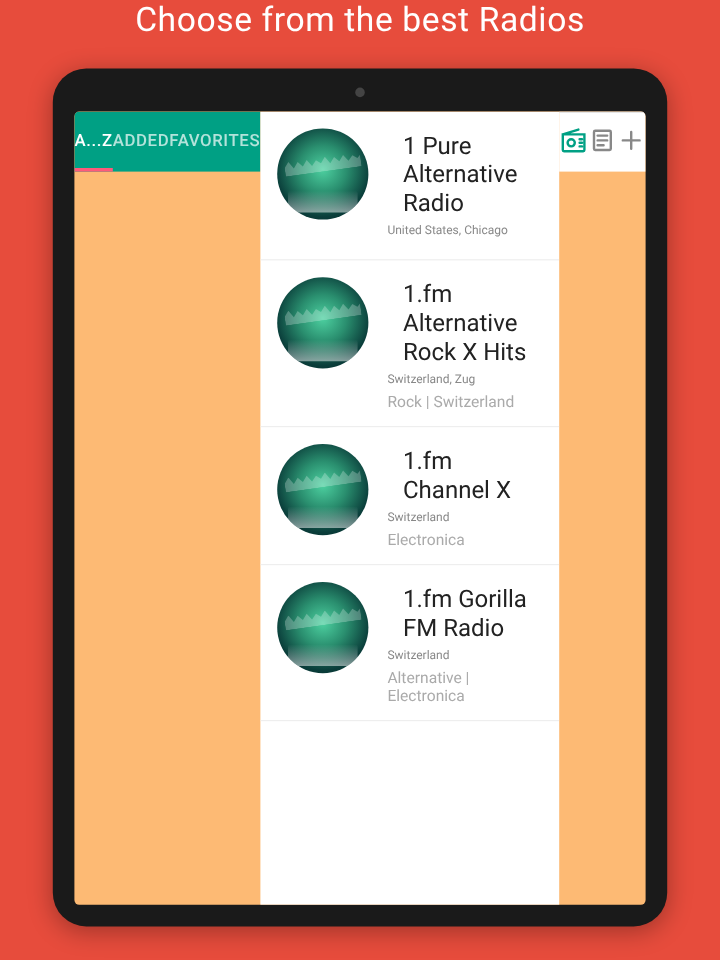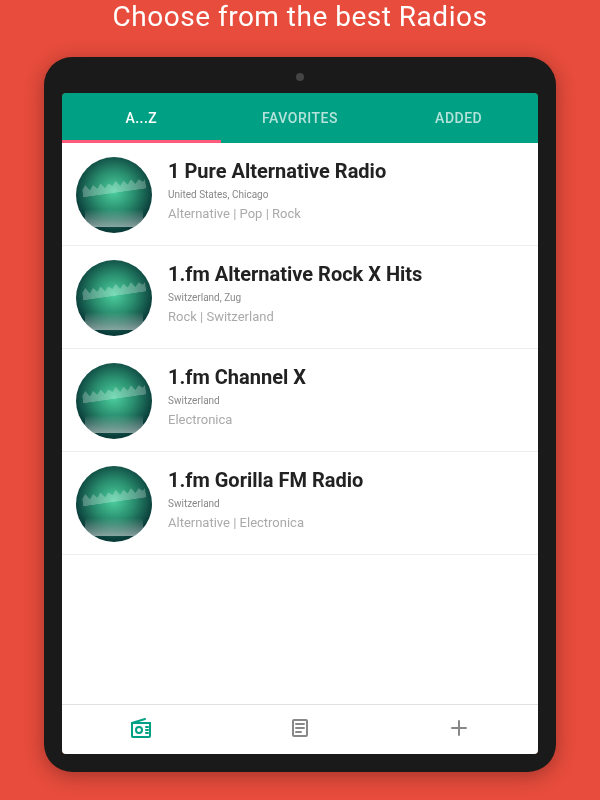--- a/index.html
+++ b/index.html
@@ -22,23 +22,23 @@
   padding: 36px 18px 18px 18px;
   position: relative;
   box-shadow: 0 4px 20px rgba(0,0,0,0.3);
 }
 .camera {
   position: absolute; top: 16px; left: 50%; transform: translateX(-50%);
   width: 8px; height: 8px; background: #444; border-radius: 50%;
 }
 .screen {
   width: 100%; height: 100%;
-  background: #c2410c;
+  background: #fdba74;
   border-radius: 4px;
-  display: flex; flex-direction: column;
+  display: flex; flex-direction: row;
   overflow: hidden;
   justify-content: space-between;
 }
 .tabs {
   display: flex; background: #00a084; height: 50px;
 }
 .tab {
   flex: 1; display: flex; align-items: center; justify-content: center;
   color: rgba(255,255,255,0.7); font-size: 14px; font-weight: 500;
   letter-spacing: 0.5px; cursor: pointer; position: relative;
@@ -62,21 +62,21 @@
   content: ''; position: absolute; top: 32%; left: 8%; right: 8%; height: 12px;
   background: rgba(255,255,255,0.25); transform: rotate(-8deg);
   clip-path: polygon(0 40%, 6% 0, 12% 50%, 18% 10%, 24% 45%, 30% 5%, 36% 50%, 42% 15%, 48% 40%, 54% 0, 60% 50%, 66% 10%, 72% 45%, 78% 5%, 84% 50%, 90% 15%, 96% 40%, 100% 20%, 100% 100%, 0 100%);
 }
 .thumb::after {
   content: ''; position: absolute; bottom: 8%; left: 12%; right: 12%; height: 18px;
   background: linear-gradient(to top, rgba(255,255,255,0.5), rgba(255,255,255,0));
   border-radius: 2px 2px 0 0;
 }
 .meta { margin-left: 16px; padding-top: 2px; }
-.title { font-size: 20px; font-weight: 700; color: #222; margin-bottom: 6px; }
+.title { font-size: 20px; font-weight: 400; color: #222; margin-bottom: 6px; margin-left: 13px; }
 .subtitle { font-size: 10px; color: #888; margin-bottom: 6px; }
 .genres { font-size: 13px; color: #aaa; }
 .bottomnav {
   height: 50px; background: #fff; border-top: 1px solid #e0e0e0;
   display: flex;
 }
 .navbtn {
   flex: 1; display: flex; align-items: center; justify-content: center;
   cursor: pointer;
 }
@@ -88,31 +88,30 @@
 <body>
 
 <div class="headline">Choose from the best Radios</div>
 
 <div class="tablet">
   <div class="camera"></div>
   <div class="screen">
 
     <div class="tabs">
       <div class="tab active">A...Z</div>
+      <div class="tab">ADDED</div>
       <div class="tab">FAVORITES</div>
-      <div class="tab">ADDED</div>
     </div>
 
     <div class="list">
       <div class="item">
         <div class="thumb"></div>
         <div class="meta">
           <div class="title">1 Pure Alternative Radio</div>
           <div class="subtitle">United States, Chicago</div>
-          <div class="genres">Alternative | Pop | Rock</div>
         </div>
       </div>
       <div class="item">
         <div class="thumb"></div>
         <div class="meta">
           <div class="title">1.fm Alternative Rock X Hits</div>
           <div class="subtitle">Switzerland, Zug</div>
           <div class="genres">Rock | Switzerland</div>
         </div>
       </div>

